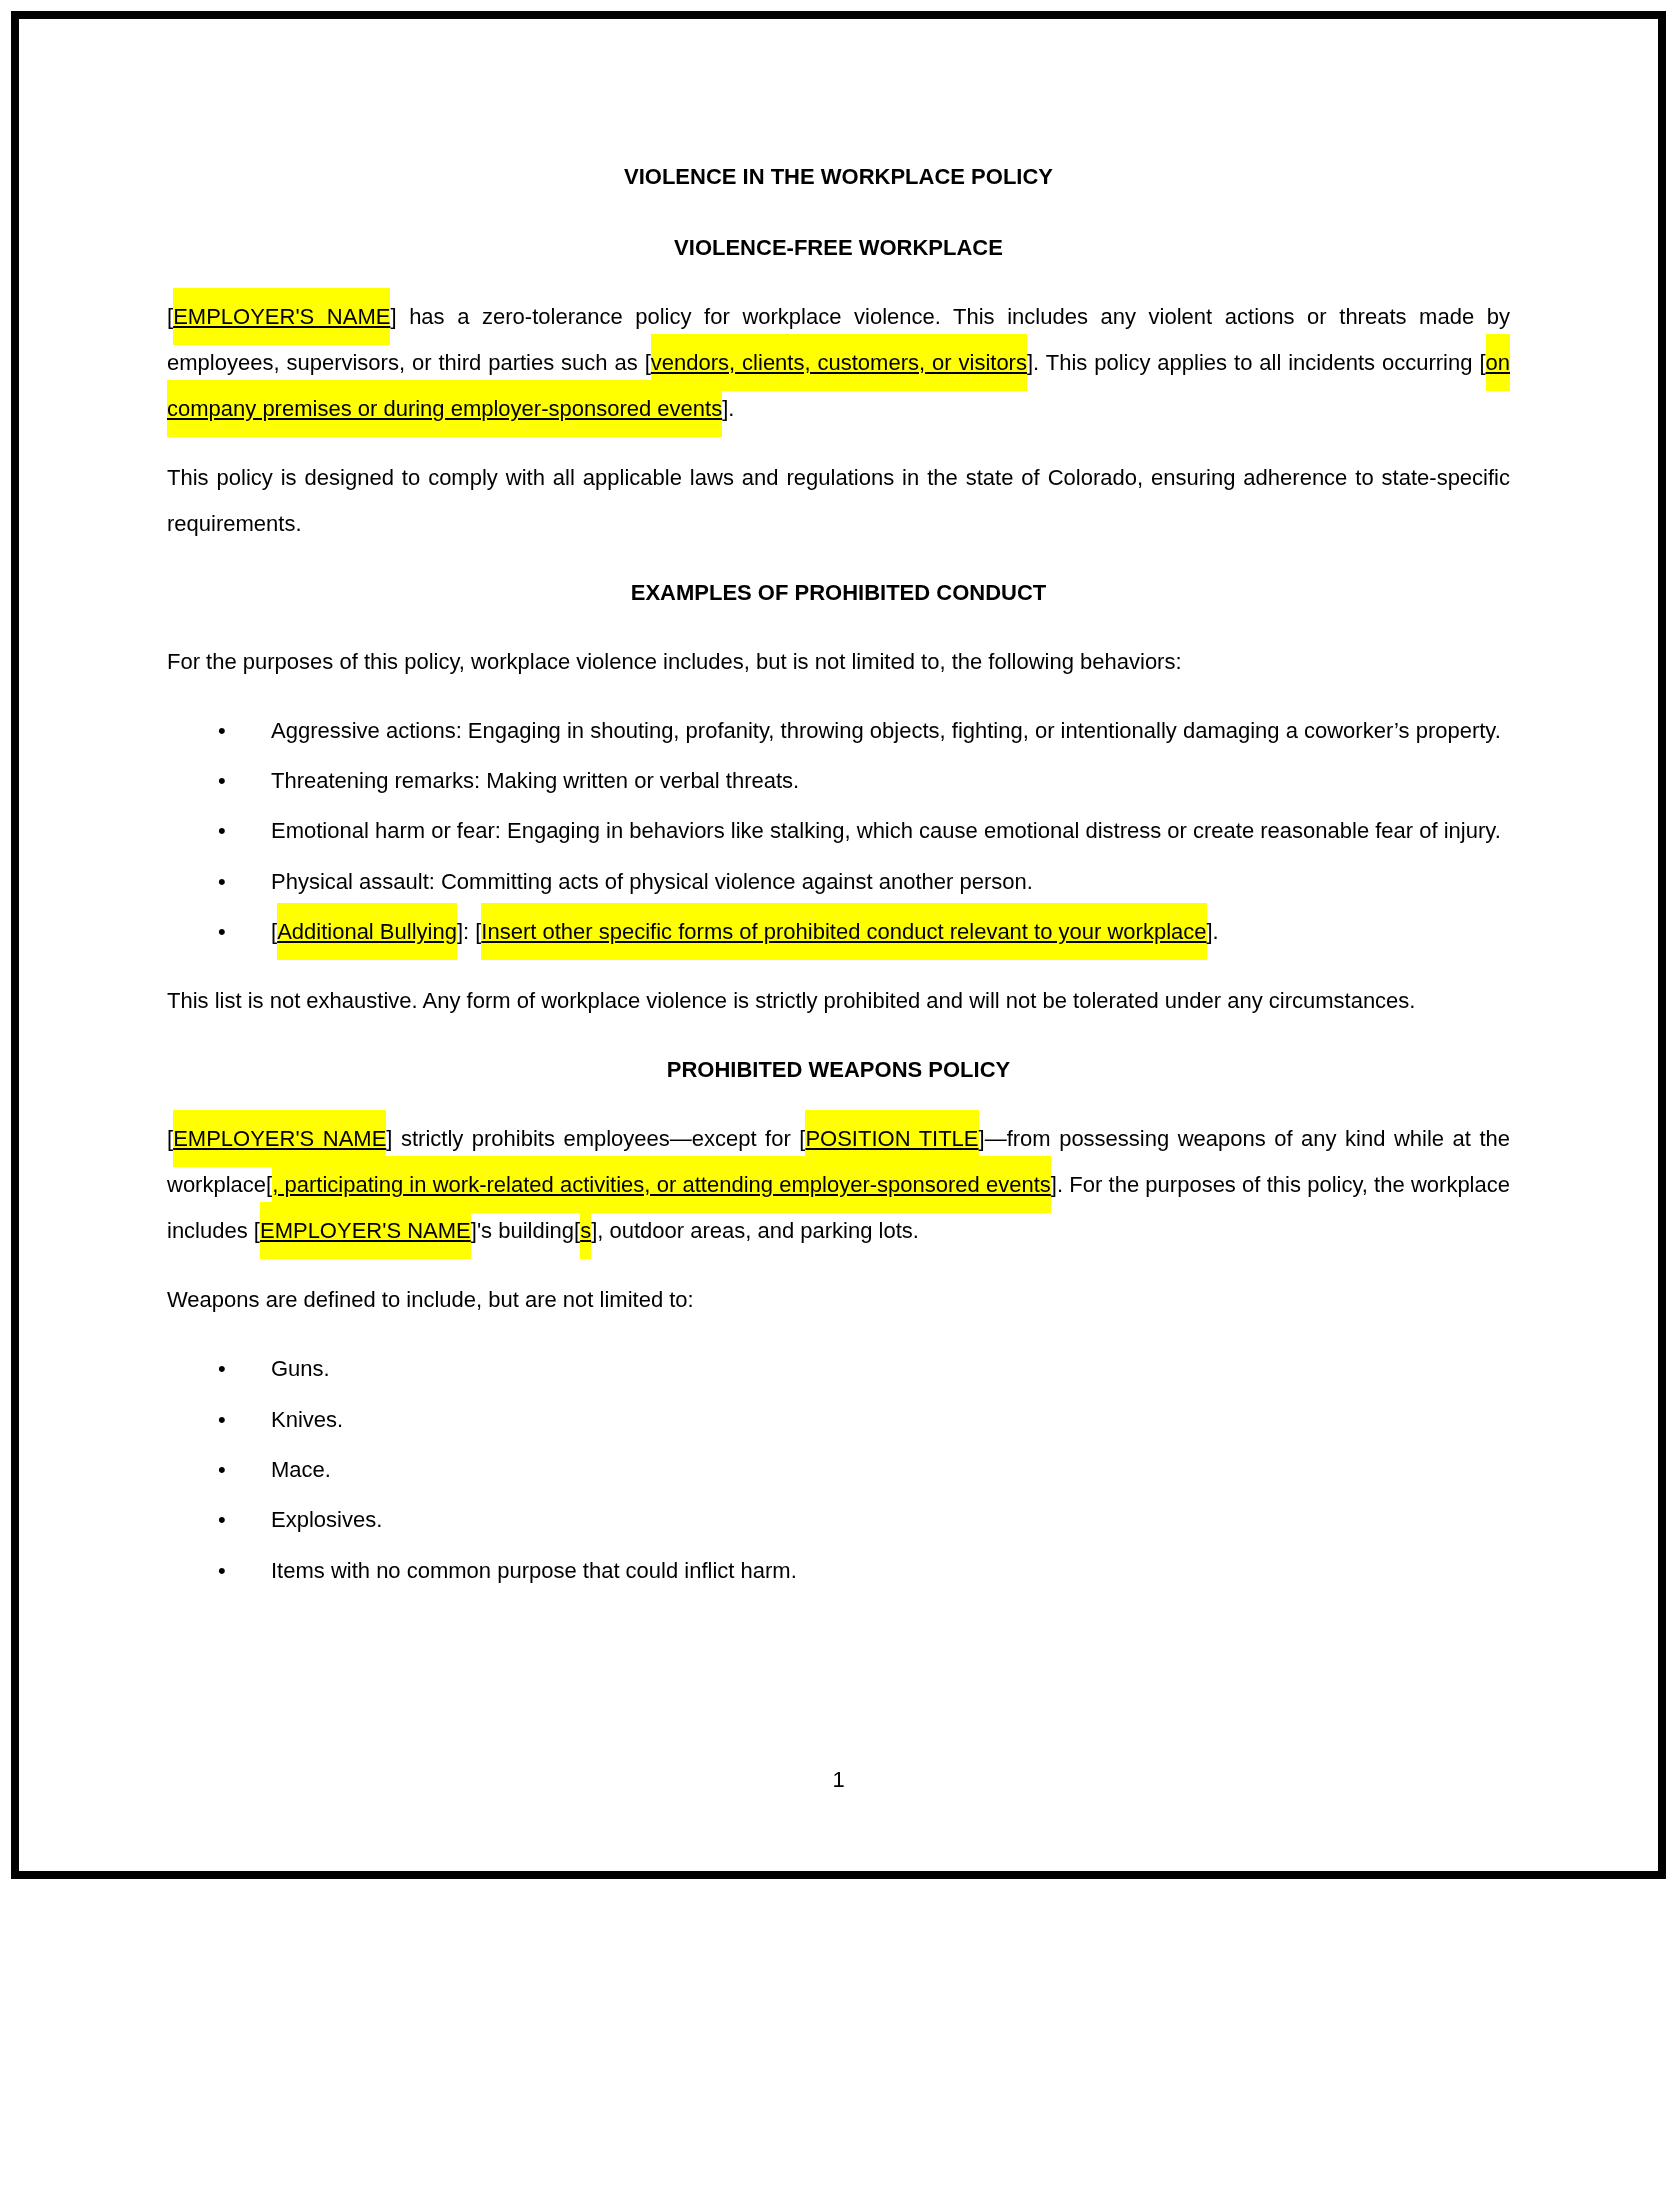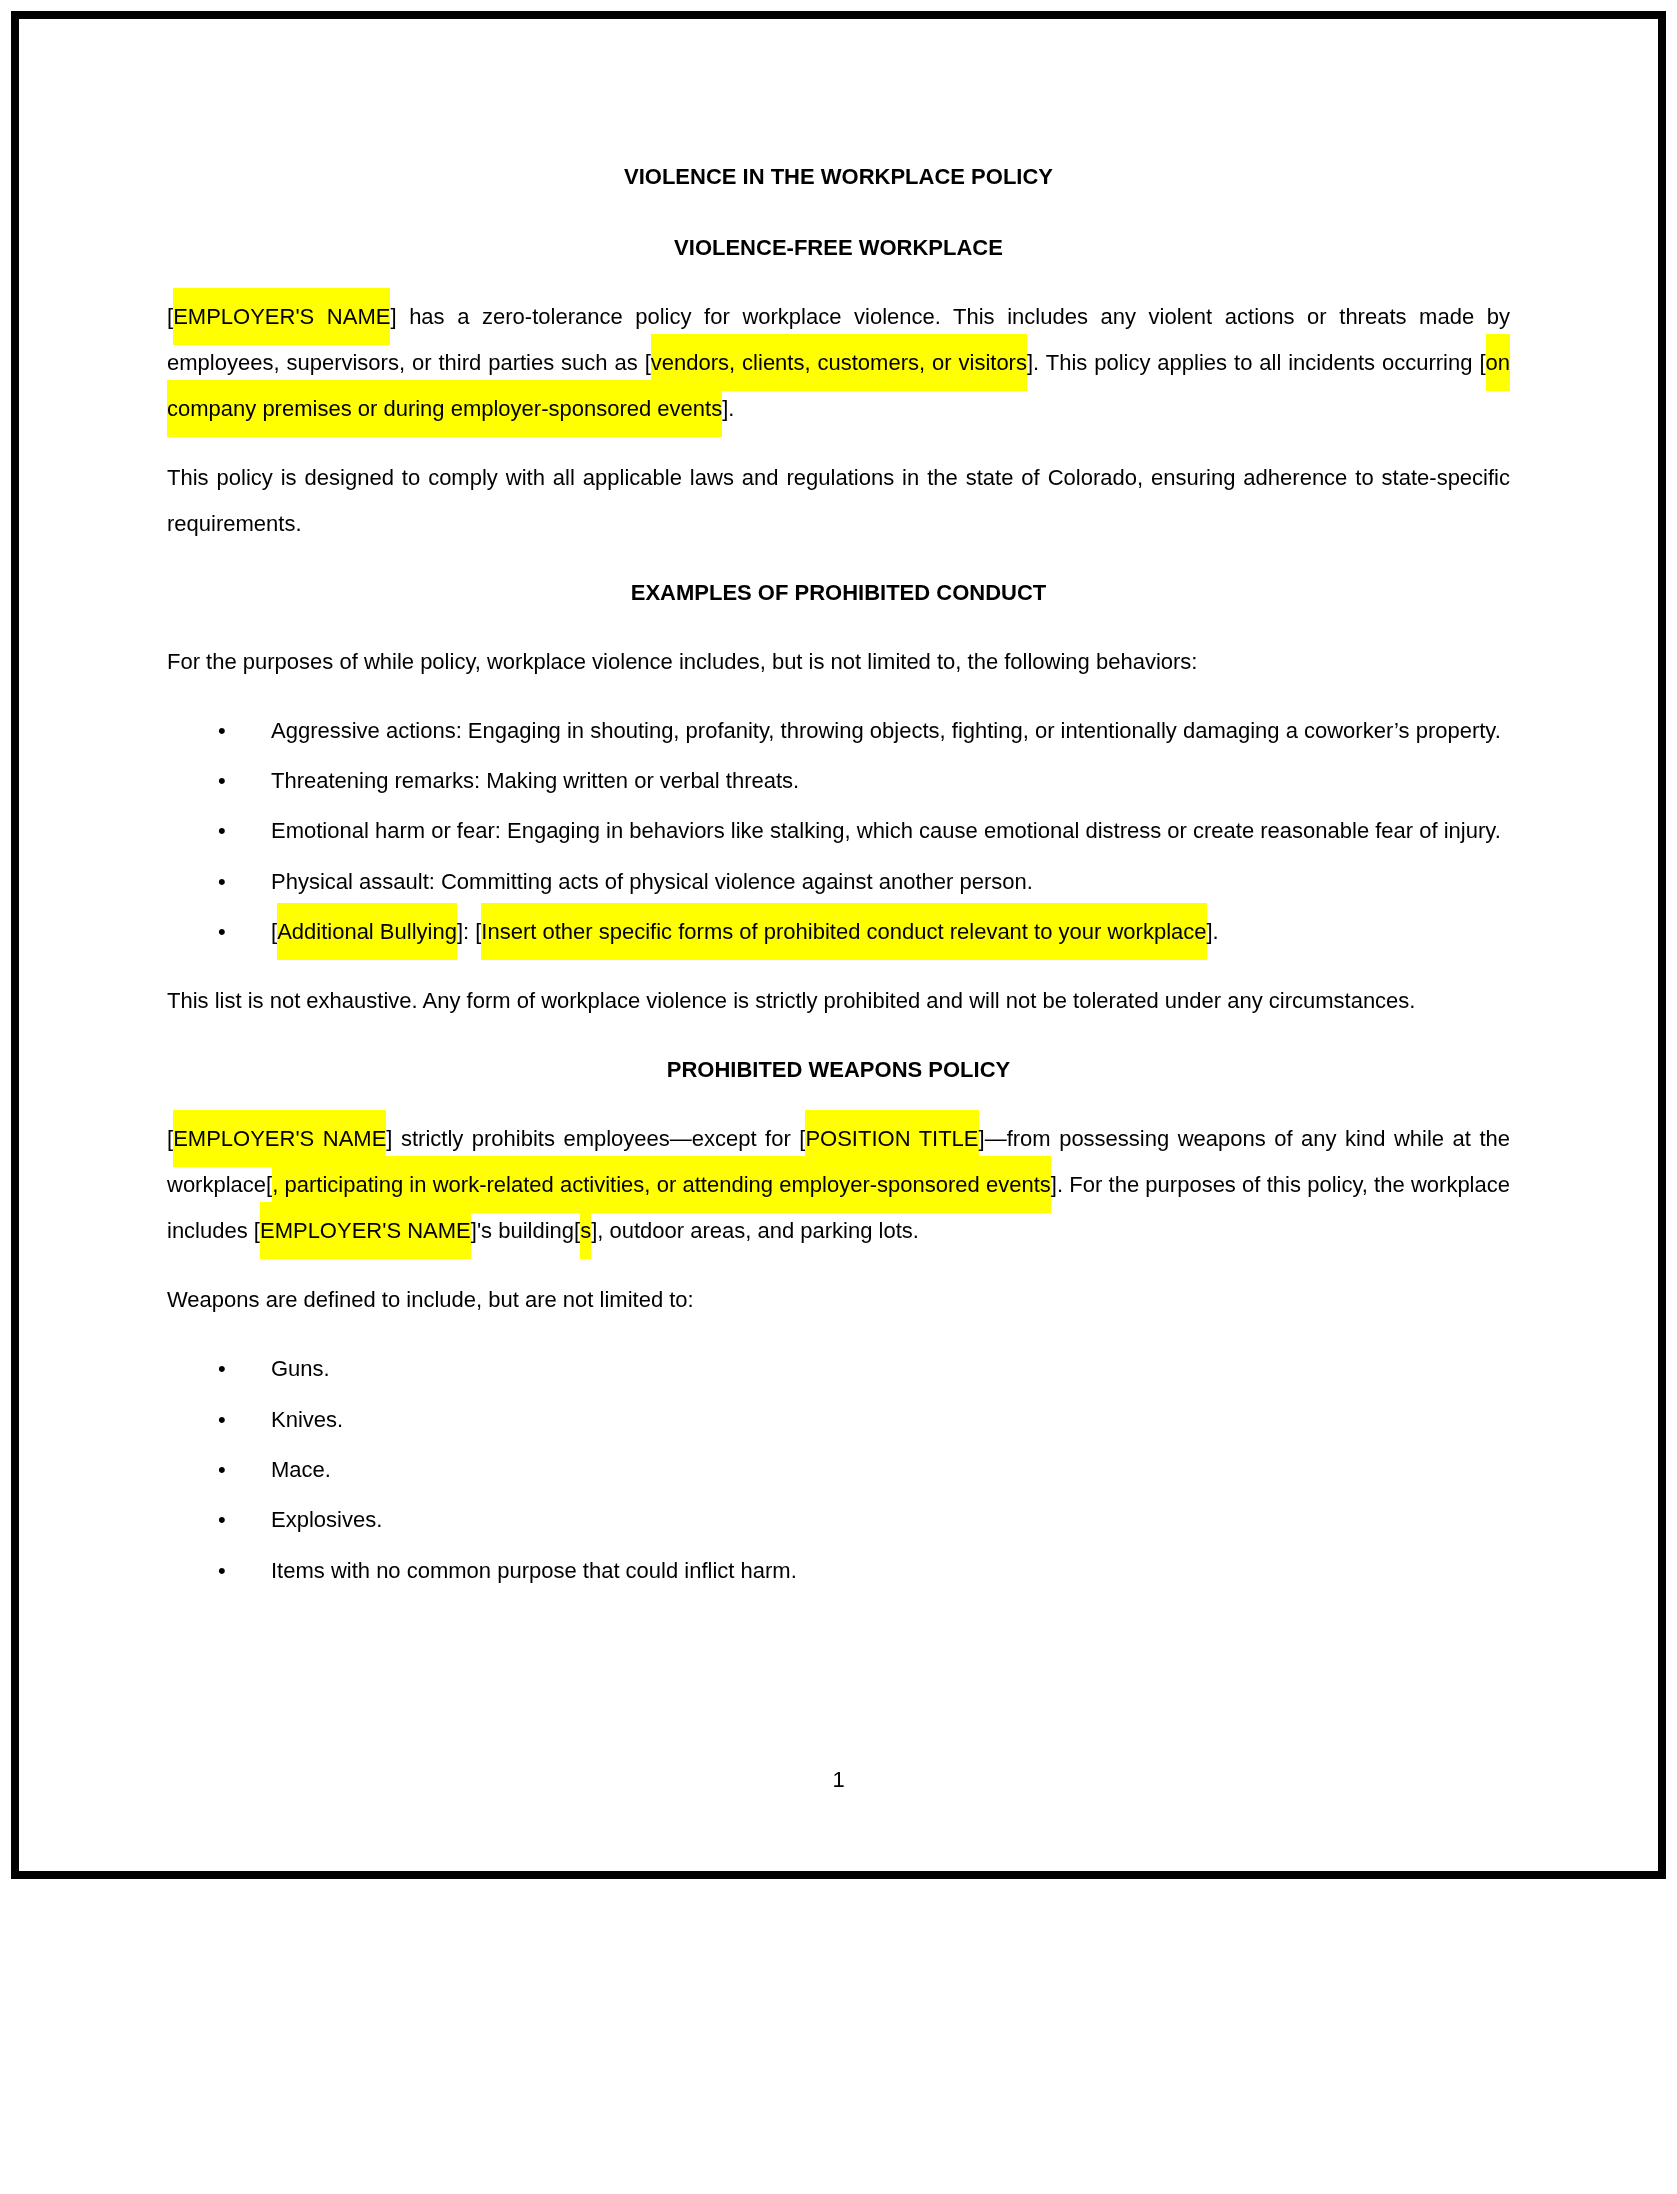--- a/index.html
+++ b/index.html
@@ -63,20 +63,21 @@
   }
   ul.blist li::before {
     content: "\2022";
     position: absolute;
     left: -53px;
     top: 0;
   }
   .hl {
     background: var(--hl, #ffff00);
     padding: 16px 0;
+    text-decoration: underline;
   }
   .page-number {
     position: absolute;
     bottom: 97px;
     left: 0;
     right: 0;
     text-align: center;
     font-size: 22px;
     line-height: 26px;
   }
@@ -86,21 +87,21 @@
 
 <div class="page">
   <div class="frame"></div>
   <div class="content">
     <h1 class="doc-title">VIOLENCE IN THE WORKPLACE POLICY</h1>
     <div id="doc-body">
         <h2 class="sec">VIOLENCE-FREE WORKPLACE</h2>
         <p class="para"><span>[</span><span class="hl">EMPLOYER'S NAME</span><span>] has a zero-tolerance policy for workplace violence. This includes any violent actions or threats made by employees, supervisors, or third parties such as [</span><span class="hl">vendors, clients, customers, or visitors</span><span>]. This policy applies to all incidents occurring [</span><span class="hl">on company premises or during employer-sponsored events</span><span>].</span></p>
         <p class="para"><span>This policy is designed to comply with all applicable laws and regulations in the state of Colorado, ensuring adherence to state-specific requirements.</span></p>
         <h2 class="sec">EXAMPLES OF PROHIBITED CONDUCT</h2>
-        <p class="para"><span>For the purposes of while policy, workplace violence includes, but is not limited to, the following behaviors:</span></p>
+        <p class="para"><span>For the purposes of this policy, workplace violence includes, but is not limited to, the following behaviors:</span></p>
         <ul class="blist">
           <li><span>Aggressive actions: Engaging in shouting, profanity, throwing objects, fighting, or intentionally damaging a coworker’s property.</span></li>
           <li><span>Threatening remarks: Making written or verbal threats.</span></li>
           <li><span>Emotional harm or fear: Engaging in behaviors like stalking, which cause emotional distress or create reasonable fear of injury.</span></li>
           <li><span>Physical assault: Committing acts of physical violence against another person.</span></li>
           <li><span>[</span><span class="hl">Additional Bullying</span><span>]: [</span><span class="hl">Insert other specific forms of prohibited conduct relevant to your workplace</span><span>].</span></li>
         </ul>
         <p class="para"><span>This list is not exhaustive. Any form of workplace violence is strictly prohibited and will not be tolerated under any circumstances.</span></p>
         <h2 class="sec">PROHIBITED WEAPONS POLICY</h2>
         <p class="para"><span>[</span><span class="hl">EMPLOYER'S NAME</span><span>] strictly prohibits employees—except for [</span><span class="hl">POSITION TITLE</span><span>]—from possessing weapons of any kind while at the workplace[</span><span class="hl">, participating in work-related activities, or attending employer-sponsored events</span><span>]. For the purposes of this policy, the workplace includes [</span><span class="hl">EMPLOYER'S NAME</span><span>]'s building[</span><span class="hl">s</span><span>], outdoor areas, and parking lots.</span></p>

